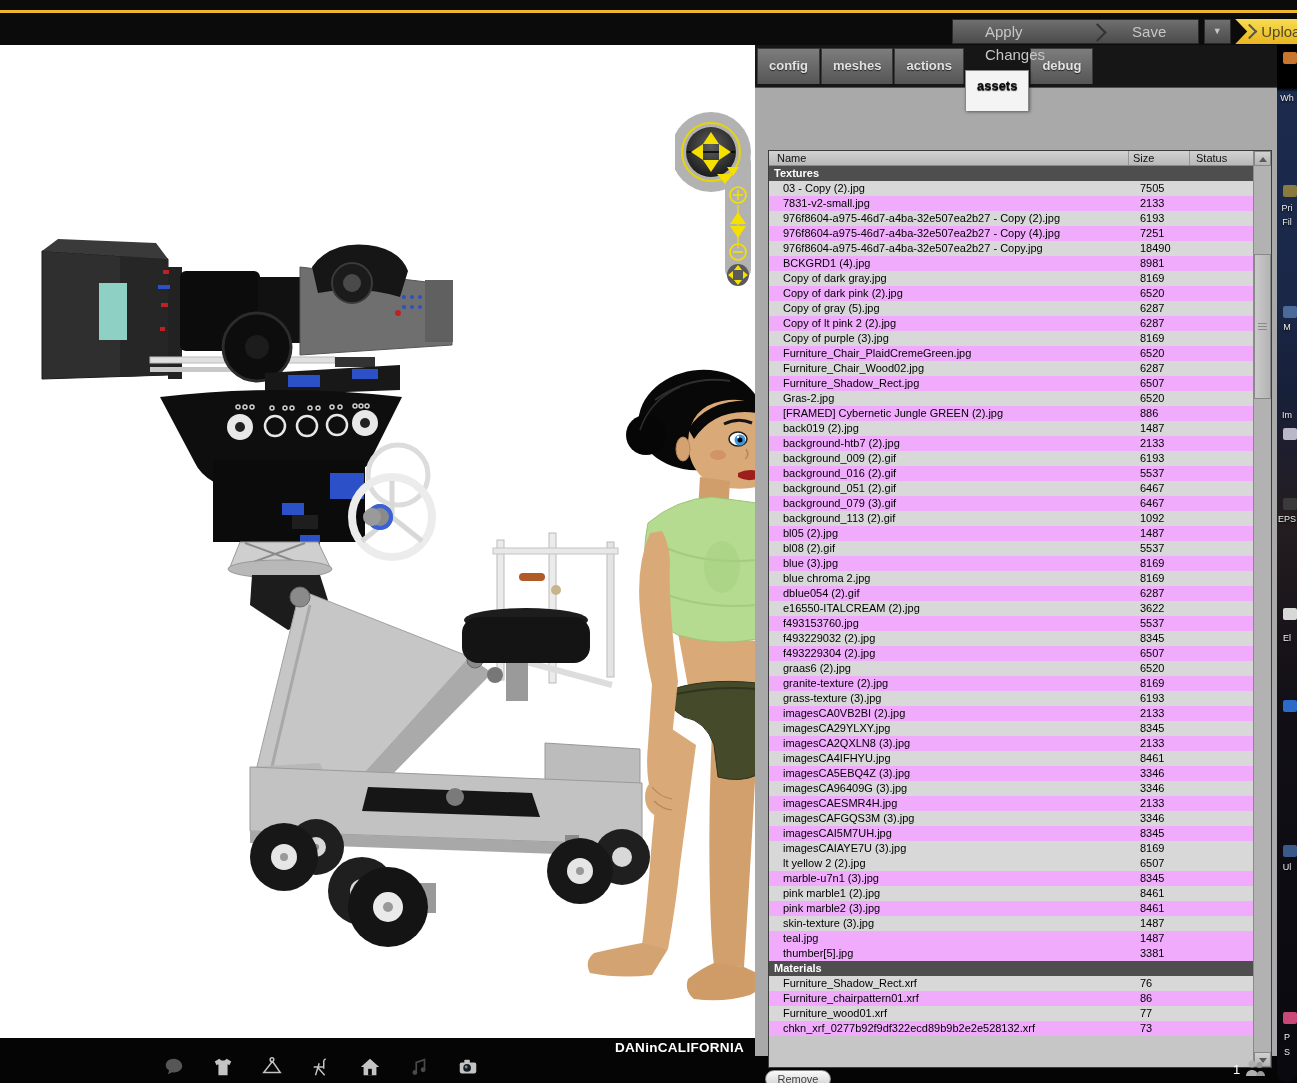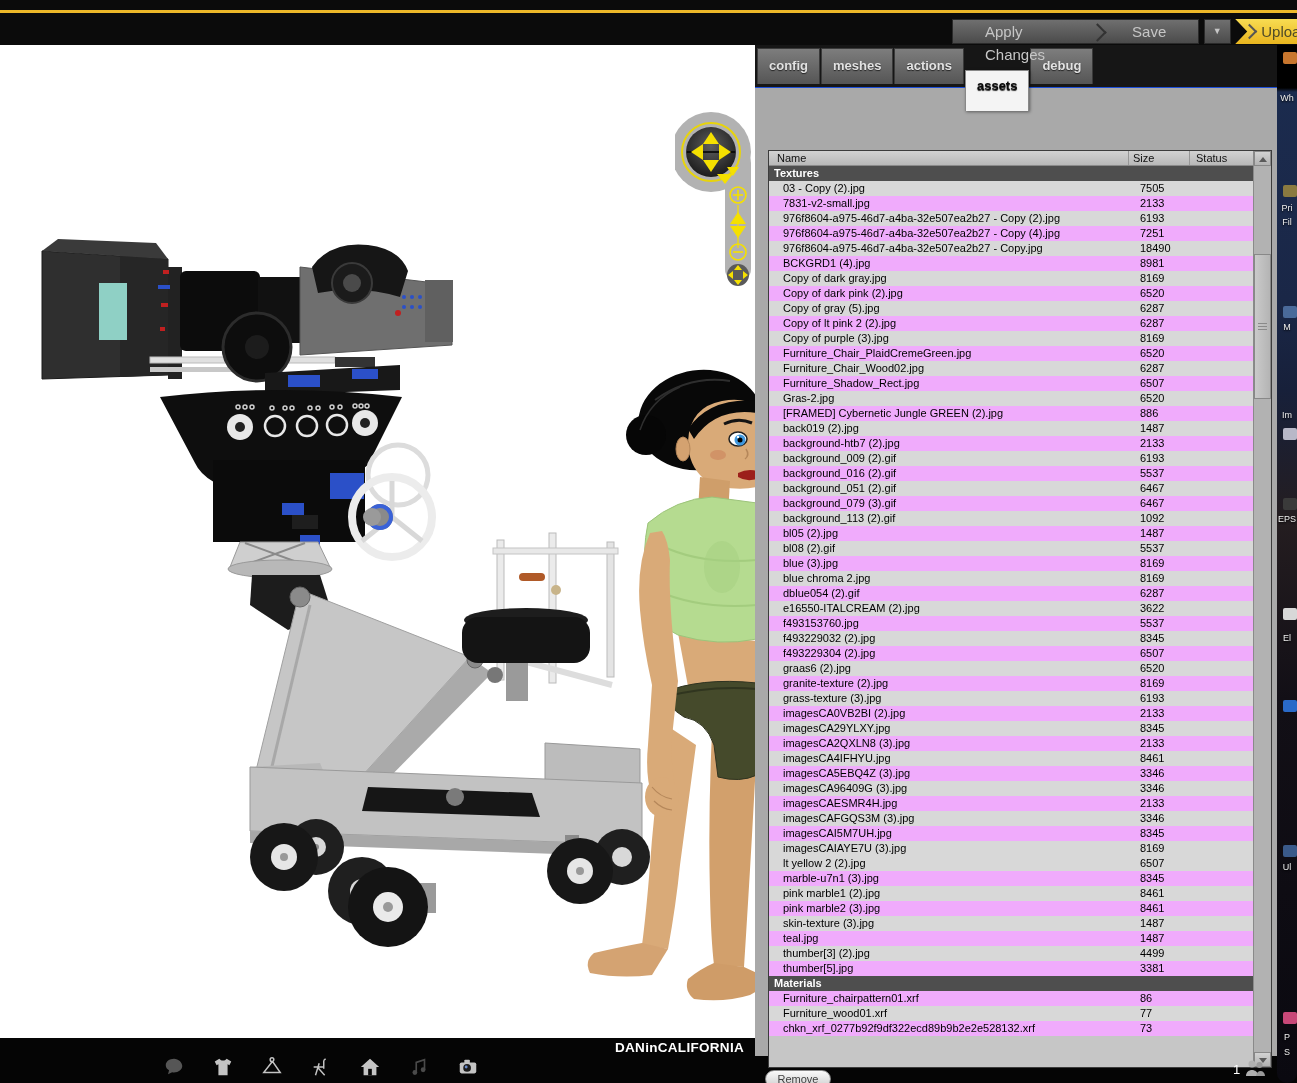--- a/index.html
+++ b/index.html
@@ -648,31 +648,31 @@
           <div class="row even">
             <div class="c-name">skin-texture (3).jpg</div>
             <div class="c-size">1487</div>
             <div class="c-status"></div>
           </div>
           <div class="row odd">
             <div class="c-name">teal.jpg</div>
             <div class="c-size">1487</div>
             <div class="c-status"></div>
           </div>
-          <div class="row even">
-            <div class="c-name">thumber[3] (2).jpg</div>
-            <div class="c-size">4499</div>
-            <div class="c-status"></div>
-          </div>
           <div class="row odd">
             <div class="c-name">thumber[5].jpg</div>
             <div class="c-size">3381</div>
             <div class="c-status"></div>
           </div>
           <div class="sect">Materials</div>
+          <div class="row even">
+            <div class="c-name">Furniture_Shadow_Rect.xrf</div>
+            <div class="c-size">76</div>
+            <div class="c-status"></div>
+          </div>
           <div class="row odd">
             <div class="c-name">Furniture_chairpattern01.xrf</div>
             <div class="c-size">86</div>
             <div class="c-status"></div>
           </div>
           <div class="row even">
             <div class="c-name">Furniture_wood01.xrf</div>
             <div class="c-size">77</div>
             <div class="c-status"></div>
           </div>

